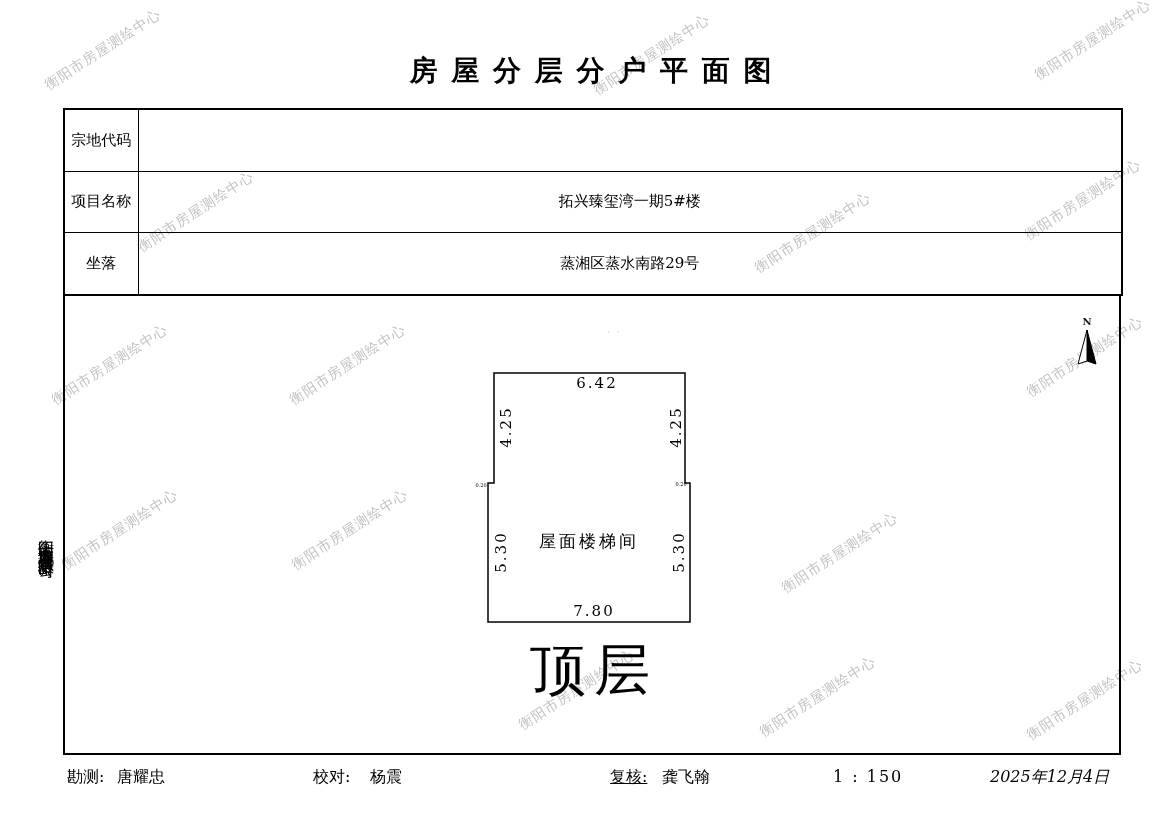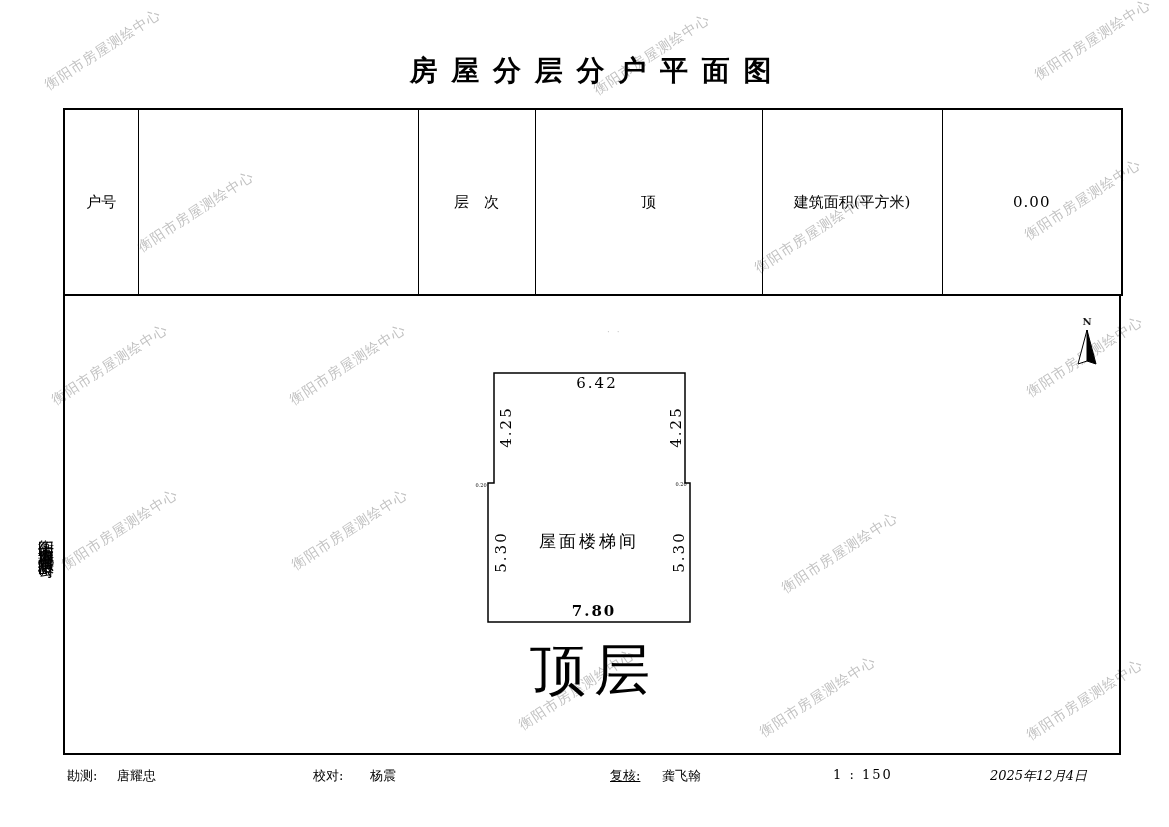--- a/index.html
+++ b/index.html
@@ -48,21 +48,21 @@
   .room-label{font-size:17px;letter-spacing:3px;transform:translate(-50%,-50%);margin-top:38px;}
   .floor-label{font-size:56px;letter-spacing:8px;transform:translate(-50%,-50%);}
   .north-label{font-size:10px;font-weight:bold;transform:translate(-50%,-50%);color:#1a1a1a;}
   
   .company-vertical{
     position:absolute;left:36px;top:527px;z-index:3;
     writing-mode:vertical-rl;text-orientation:upright;
     font-size:16px;letter-spacing:2px;line-height:20px;
   }
   
-  .footer-item{position:absolute;top:767px;font-size:13px;z-index:3;white-space:nowrap;}
+  .footer-item{position:absolute;top:767px;font-size:16px;z-index:3;white-space:nowrap;}
 </style>
 </head>
 <body>
 
 <div id="wm-layer">
     <div class="wm" style="left: 103px; top: 50px;">衡阳市房屋测绘中心</div>
     <div class="wm" style="left: 652px; top: 55px;">衡阳市房屋测绘中心</div>
     <div class="wm" style="left: 1093px; top: 40px;">衡阳市房屋测绘中心</div>
     <div class="wm" style="left: 196px; top: 212px;">衡阳市房屋测绘中心</div>
     <div class="wm" style="left: 813px; top: 233px;">衡阳市房屋测绘中心</div>
@@ -85,45 +85,49 @@
 <table class="info">
   <colgroup>
     <col style="width:74px">
       <col style="width:280px">
       <col style="width:117px">
     <col style="width:227px">
       <col style="width:180px">
       <col style="width:180px">
   </colgroup>
   <tbody>
+      <tr>
+    <td>宗地代码</td>
+    <td colspan="5"></td>
+  </tr>
   <tr>
-    <td>户号</td>
-    <td></td>
-    <td>层　次</td>
-    <td>顶</td>
-    <td>建筑面积(平方米)</td>
-    <td class="num">0.00</td>
+    <td>项目名称</td>
+    <td colspan="5">拓兴臻玺湾一期5#楼</td>
+  </tr>
+  <tr>
+    <td>坐落</td>
+    <td colspan="5">蒸湘区蒸水南路29号</td>
   </tr>
 </tbody>
   </table>
 
 <div class="drawing-area"></div>
 
 <svg class="plan-svg" width="1169" height="827" viewBox="0 0 1169 827">
   <path d="M494,373 L685,373 L685,483 L690,483 L690,622 L488,622 L488,483 L494,483 Z" fill="#ffffff" stroke="#000000" stroke-width="1.5"></path>
   <g>
     <polygon points="1087,330 1087,361 1096,364" fill="#000000" stroke="#000000" stroke-width="1"></polygon>
     <polygon points="1087,330 1078,364 1087,361" fill="#ffffff" stroke="#000000" stroke-width="1"></polygon>
   </g>
 </svg>
 
 <div class="plan-label north-label" style="left:1087px;top:321px;">N</div>
 
 <div class="plan-label dim" style="left:597px;top:383px;">6.42</div>
-<div class="plan-label dim" style="left:594px;top:611px;font-weight:bold;">7.80</div>
+<div class="plan-label dim" style="left:594px;top:611px;">7.80</div>
 <div class="plan-label dim-v" style="left:506px;top:427px;">4.25</div>
 <div class="plan-label dim-v" style="left:676px;top:427px;">4.25</div>
 <div class="plan-label dim-v" style="left:501px;top:552px;">5.30</div>
 <div class="plan-label dim-v" style="left:679px;top:552px;">5.30</div>
 <div class="plan-label dim-notch" style="left:481px;top:485px;">0.20</div>
 <div class="plan-label dim-notch" style="left:681px;top:484px;">0.20</div>
 
 <div class="plan-label room-label" style="left:589px;top:503px;">屋面楼梯间</div>
 <div class="plan-label floor-label" style="left:594px;top:671px;">顶层</div>
 

